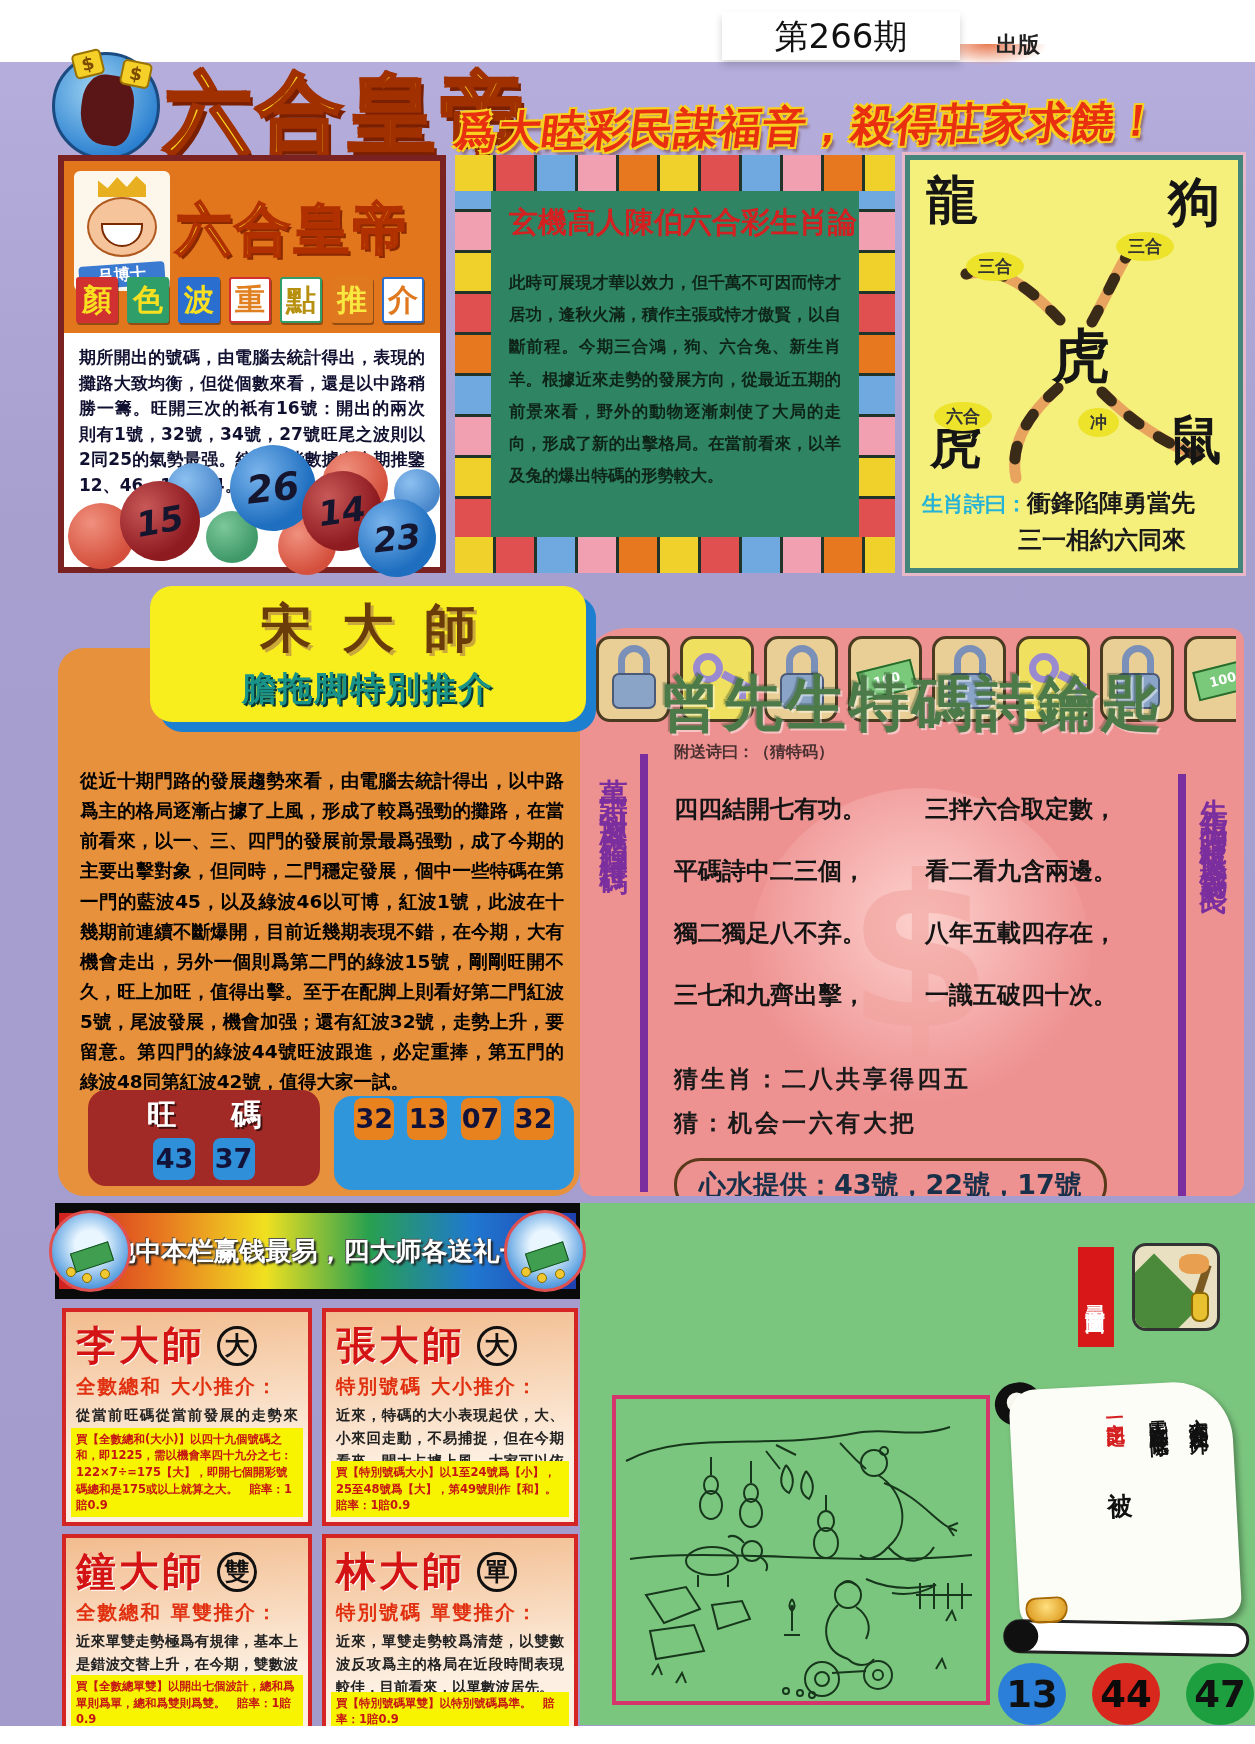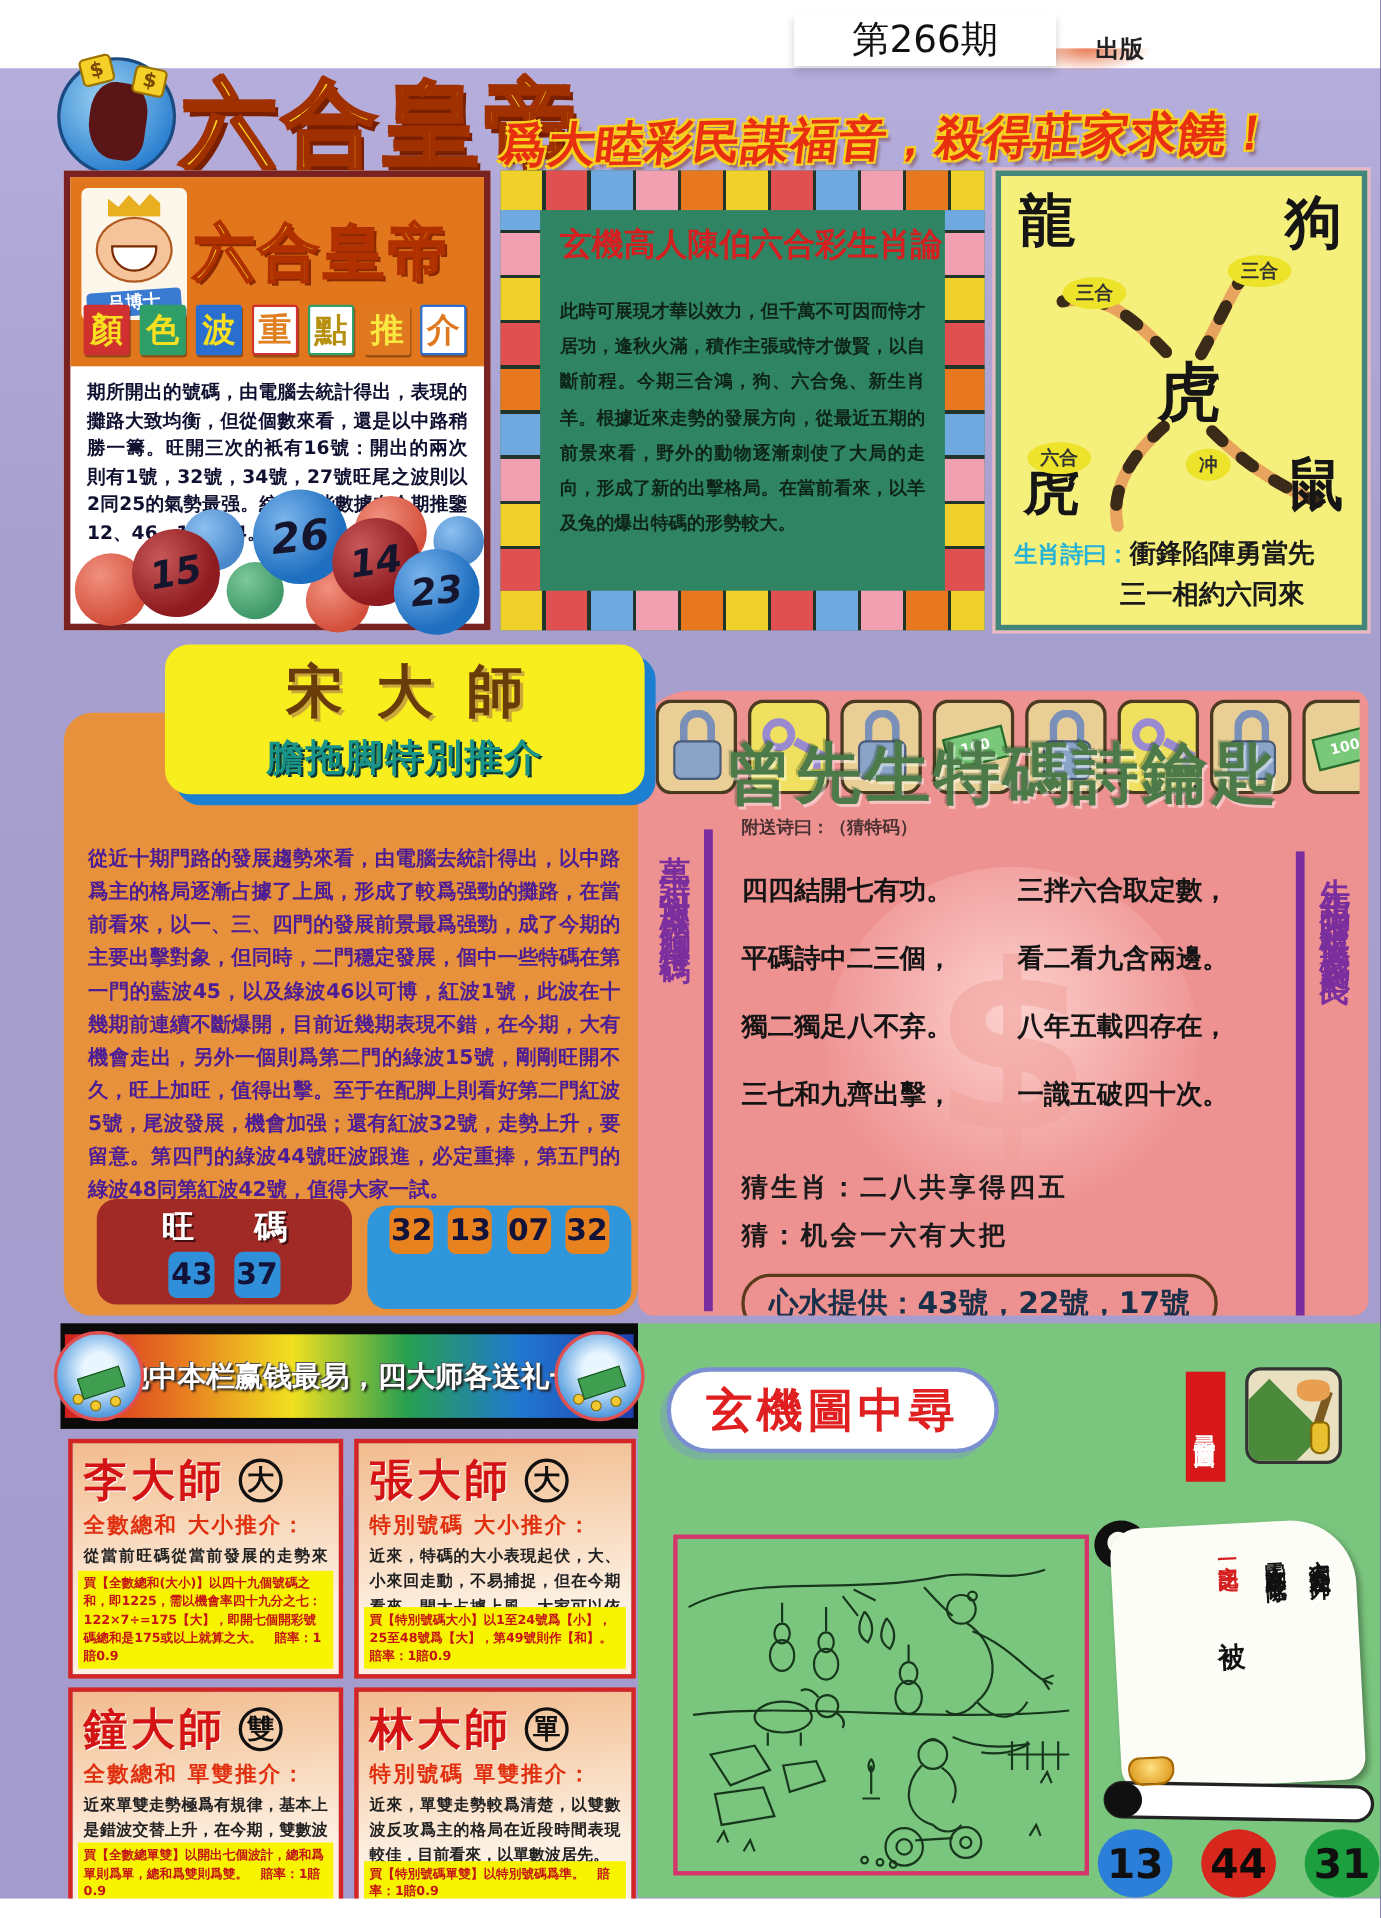--- a/index.html
+++ b/index.html
@@ -94,21 +94,21 @@
 
   
   .panel-song { position:absolute; left:58px; top:648px; width:522px; height:548px; background:#e8913c; border-radius:26px; }
   .song-bubble { position:absolute; left:92px; top:-62px; width:436px; padding:8px 0 10px; background:#f8ee1e;
                  border-radius:22px; box-shadow:10px 10px 0 #1d7fd0; text-align:center; z-index:3; }
   .song-title { font-size:52px; font-weight:bold; color:#6a3c0a; letter-spacing:30px; text-indent:30px;
                 text-shadow:3px 3px 0 #caa83a; white-space:nowrap; }
   .song-sub { font-size:34px; font-weight:bold; color:#1a9488; letter-spacing:2px;
               text-shadow:2px 2px 0 #083838; margin-top:2px; white-space:nowrap; }
   .song-body { position:absolute; top:118px; left:22px; right:16px; font-size:18.5px; font-weight:bold;
-               color:#4c1d95; line-height:1.63; text-align:justify; }
+               color:#000000; line-height:1.63; text-align:justify; }
   .wang-box { position:absolute; left:30px; bottom:10px; width:232px; height:96px; background:#a22a26;
               border-radius:18px; text-align:center; }
   .pei-box  { position:absolute; right:6px; bottom:6px; width:240px; height:94px; background:#2f96dc;
               border-radius:18px; text-align:center; }
   .wp-label { font-size:30px; font-weight:bold; color:#fff; letter-spacing:22px; text-indent:22px;
               text-shadow:2px 2px 0 #401010; margin-top:5px; white-space:nowrap; }
   .pei-box .wp-label { text-shadow:2px 2px 0 #103050; }
   .num-sq { display:inline-block; width:42px; height:42px; border-radius:8px; font-size:27px; font-weight:bold;
             color:#13133a; line-height:42px; margin:2px 6px 0; }
   .sq-blue { background:#2f8fd8; } .sq-orange { background:#e8821e; margin:2px 4px 0; width:40px; }
@@ -445,23 +445,20 @@
     <div class="m-head">
       <span class="m-name">林大師</span>
       <span class="m-badge">單</span>
     </div>
     <div class="m-sub">特別號碼 單雙推介：</div>
     <p class="m-body">近來，單雙走勢較爲清楚，以雙數波反攻爲主的格局在近段時間表現較佳，目前看來，以單數波居先。</p>
     <div class="m-foot">買【特別號碼單雙】以特別號碼爲準。　賠率：1賠0.9</div>
   </div>
 
   <div class="panel-treasure">
-    <div class="t-cloud">
-      <div class="t-title">玄機圖中尋</div>
-    </div>
     <div class="t-badge">尋寶圖</div>
     <div class="t-stamp">
       <div class="ts-hill"></div>
         <div class="ts-stick"></div>
         <div class="ts-hand"></div>
         <div class="ts-bottle"></div>
     </div>
 
     <div class="t-picture">
       <svg width="370" height="302" viewBox="0 0 370 302">
@@ -516,18 +513,18 @@
         <div class="sc-col">零六剛好被七除</div>
         <div class="sc-col">六七獨立在門外</div>
       </div>
       <div class="t-ingot"></div>
       <div class="scroll-roll-b"></div>
     </div>
 
     <div class="t-balls">
       <div class="t-ball tb-blue">13</div>
       <div class="t-ball tb-red">44</div>
-      <div class="t-ball tb-green">31</div>
+      <div class="t-ball tb-green">47</div>
     </div>
   </div>
 
   <div class="bottom-strip"></div>
 </div>
 
 </body></html>

